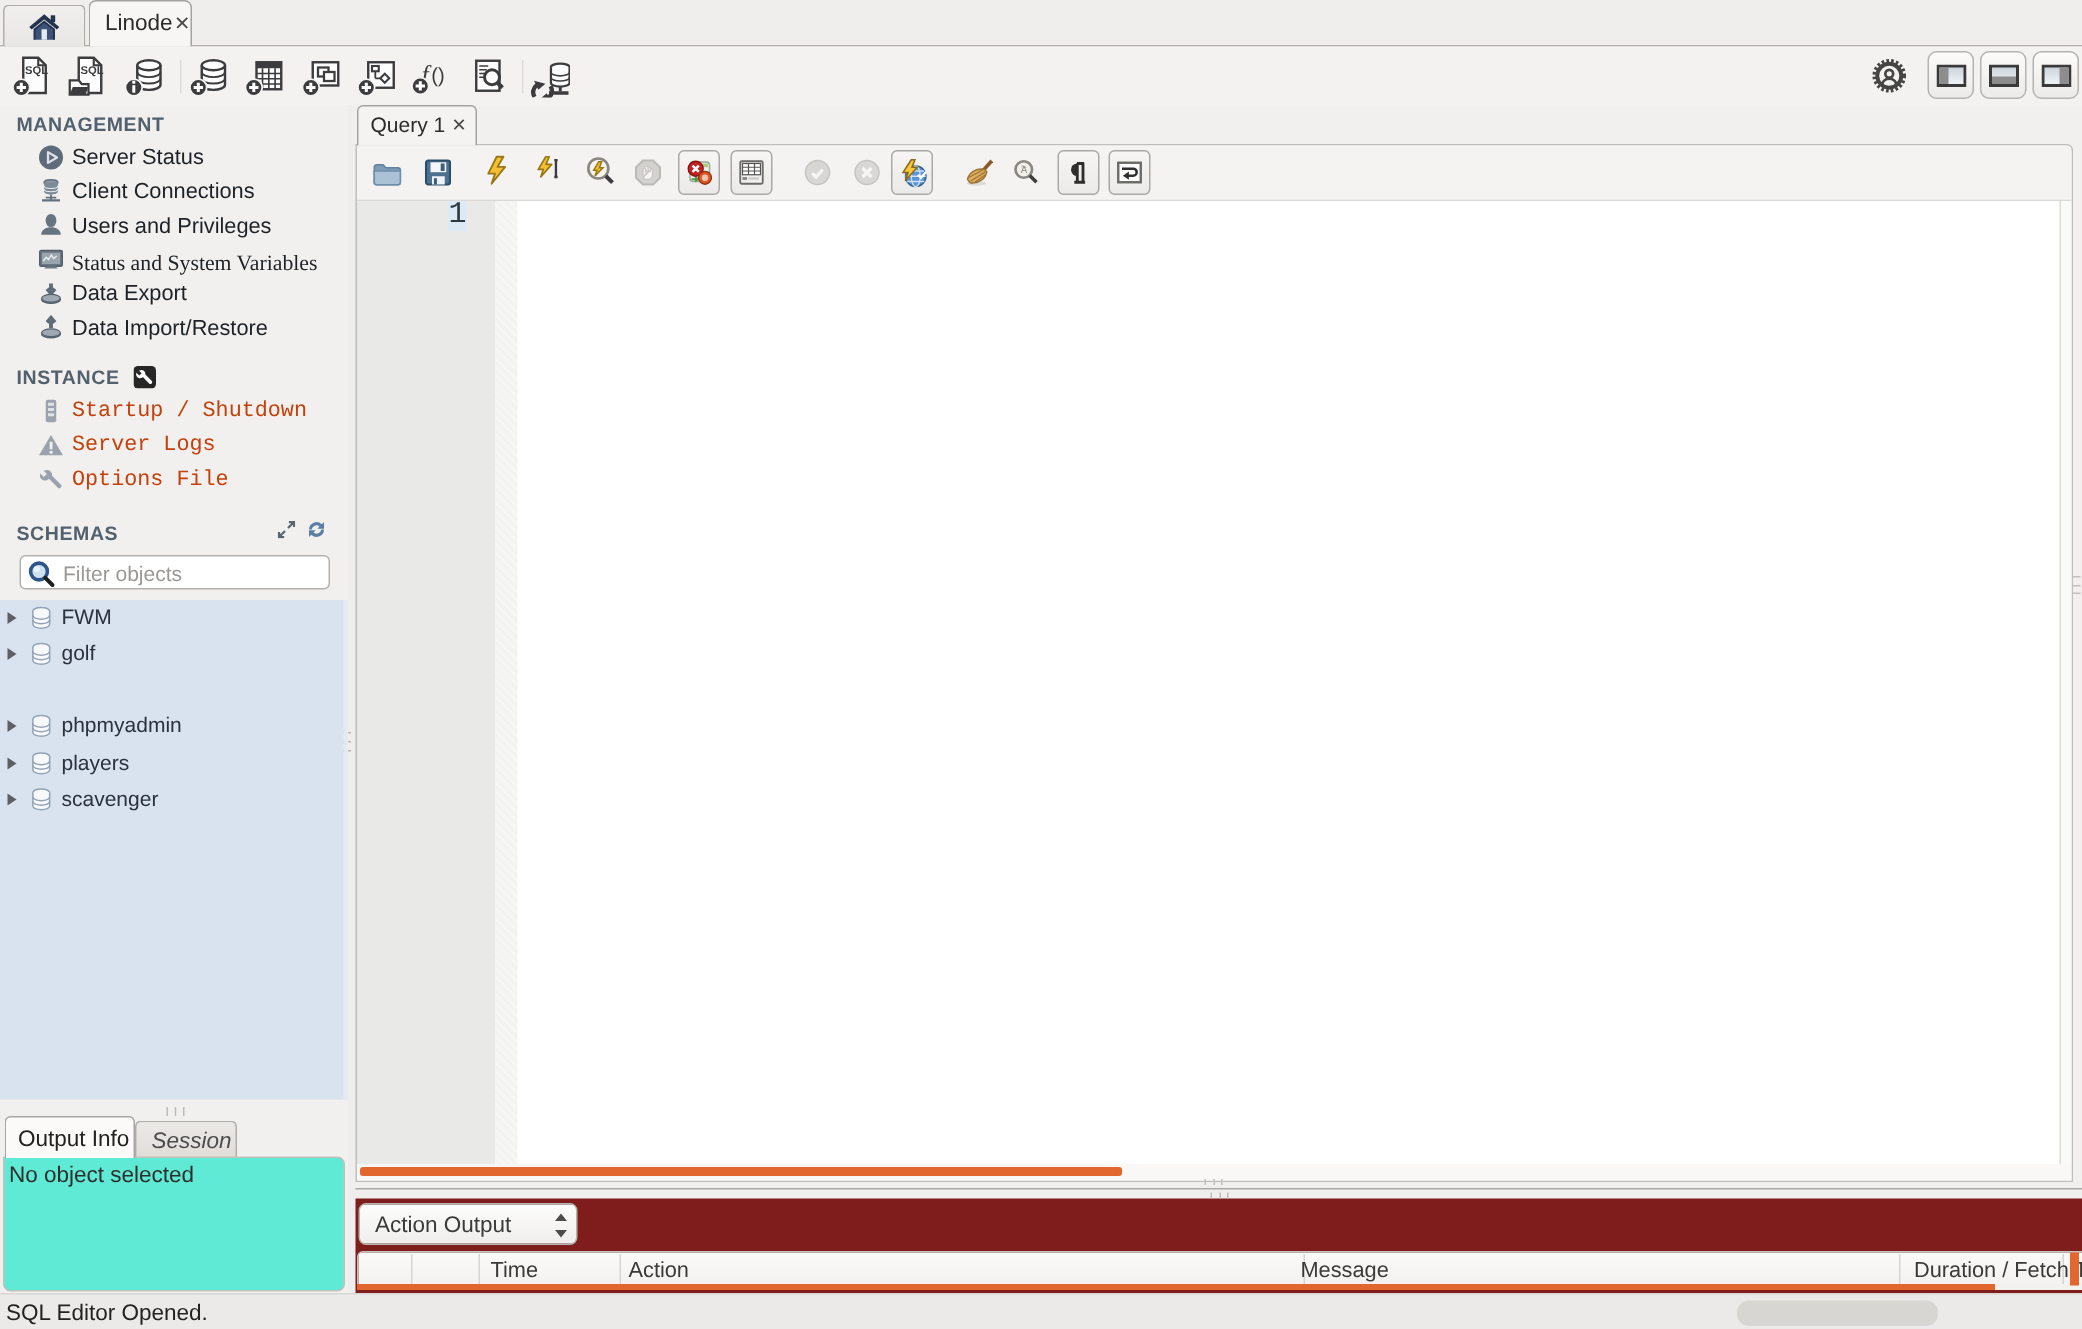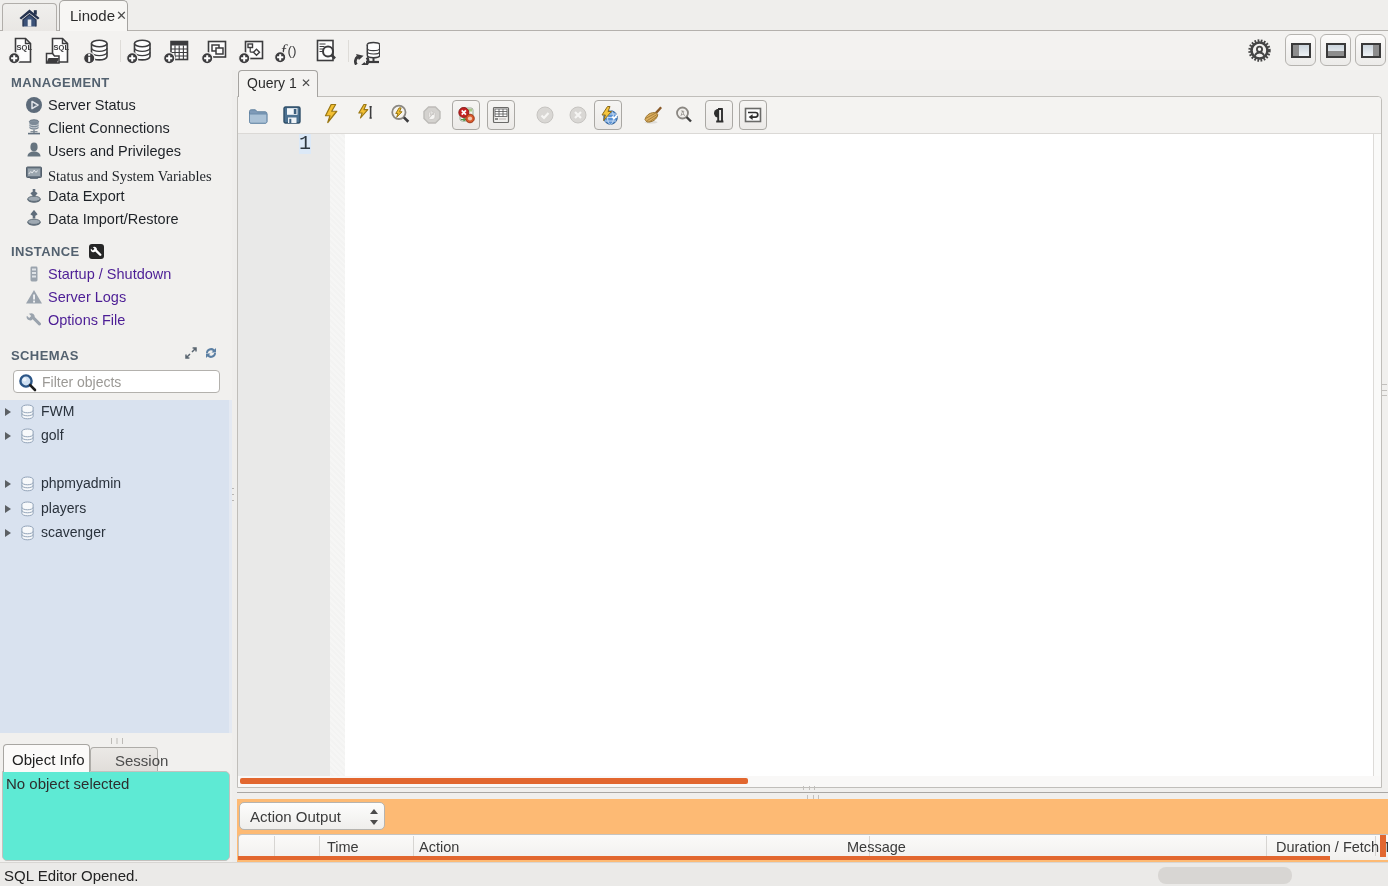--- a/index.html
+++ b/index.html
@@ -14,21 +14,21 @@
 #linodetab .lbl { position:absolute; left:10px; top:6px; font-size:15px; color:#2b2b2b; }
 #linodetab .x { position:absolute; left:56px; top:7px; font-size:13px; color:#4a4a4a; }
 
 #maintb { left:0; top:31px; width:1388px; height:39px; background:#f3f2f0; }
 .tbi { position:absolute; top:37px; }
 .rbtn { position:absolute; top:34px; width:31px; height:32px; border:1px solid #b5b3af; border-radius:6px; background:linear-gradient(#fcfbfa,#ecebe9); }
 
 #sidebar { left:0; top:70px; width:232px; height:792px; background:#f1f0ee; overflow:hidden; }
 .sechead { position:absolute; left:11px; font-size:13px; font-weight:bold; color:#53616f; letter-spacing:0.4px; }
 .mitem { position:absolute; left:48px; font-size:14.5px; color:#1e2227; white-space:nowrap; }
-.mitem.dis { color:#4c1d95; }
+.mitem.dis { color:#c2410c;font-family:Liberation Mono, monospace; }
 .micon { position:absolute; left:25px; }
 #schtree { left:0; top:330px; width:232px; height:333px; background:#d9e2ef; }
 .trow { position:absolute; left:0; width:232px; height:24px; }
 .trow .tri { position:absolute; left:5px; top:8px; width:0; height:0; border-left:6px solid #5c6064; border-top:4.5px solid transparent; border-bottom:4.5px solid transparent; }
 .trow .txt { position:absolute; left:41px; top:3px; font-size:14px; color:#2a323c; }
 #filterbox { left:13px; top:300px; width:207px; height:23px; background:#fff; border:1px solid #b3b1ad; border-radius:4px; }
 #filterbox span { position:absolute; left:28px; top:3px; font-size:14px; color:#9b9995; }
 #objinfopanel { left:2px; top:771px; width:228px; height:90px; background:#5eead4; border:1px solid #c3c1be; border-radius:0 5px 5px 5px; }
 
 #querytab { left:238px; top:70px; width:80px; height:27px; background:#f4f3f1; border:1px solid #a5a3a0; border-bottom:none; border-radius:4px 4px 0 0; z-index:3; }
@@ -40,21 +40,21 @@
 #foldstrip { left:92px; top:37px; width:15px; height:643px; background:repeating-linear-gradient(45deg,#f6f6f5 0 2px,#f3f3f2 2px 4px); }
 #linenum { left:61px; top:37px; width:12px; height:20px; font-family:"Liberation Mono",monospace; font-size:20px; line-height:20px; color:#2e3840; text-align:center; background:#dce9f7; }
 #vsbtrack { left:1135px; top:37px; width:8px; height:642px; background:#fafaf9; border-left:1px solid #dddbd8; }
 #hsctrack { left:0; top:679px; width:1143px; height:11px; background:#f9f8f7; }
 #hscthumb { left:2px; top:2px; width:508px; height:6px; background:#e2672f; border-radius:2px; }
 
 #vsplit { left:232px; top:70px; width:5px; height:792px; background:#efeeec; }
 #hsplit1 { left:237px; top:788px; width:1151px; height:11px; background:#f0efed; }
 #hsplit1 .ln { position:absolute; left:0; top:4px; width:1151px; height:1px; background:#a9a7a4; }
 
-#outarea { left:237px; top:799px; width:1151px; height:63px; background:#fdba74; }
+#outarea { left:237px; top:799px; width:1151px; height:63px; background:#7f1d1d; }
 #combo { left:2px; top:3px; width:146px; height:28px; background:linear-gradient(#fdfdfc,#efeeec); border:1px solid #b6b4b0; border-radius:5px; }
 #combo span { position:absolute; left:10px; top:5px; font-size:15px; color:#3b3b3b; }
 #tblhead { left:1px; top:35px; width:1168px; height:26px; overflow:hidden; background:linear-gradient(#fbfaf9,#f1f0ee); border:1px solid #c6c4c1; border-bottom:none; border-radius:4px 0 0 0; }
 .th { position:absolute; top:4px; font-size:14.5px; color:#3a3a3a; }
 .tsep { position:absolute; top:1px; width:1px; height:20px; background:#d7d5d2; }
 #orangeh { left:1px; top:57px; width:1092px; height:4px; background:#e2672f; }
 #orangev { left:1143px; top:36px; width:6px; height:22px; background:#e2672f; }
 
 #statusbar { left:0; top:862px; width:1388px; height:24px; background:#ebeae8; border-top:1px solid #d8d6d3; }
 #statusbar .txt { position:absolute; left:4px; top:4px; font-size:15px; color:#232323; }
@@ -386,24 +386,24 @@
             <ellipse cx="7.5" cy="3.4" rx="5.6" ry="2.4"></ellipse>
             <path d="M1.9 3.4 v9 c0 1.3 2.5 2.4 5.6 2.4 s5.6-1.1 5.6-2.4 v-9"></path>
             <path d="M1.9 6.4 c0 1.3 2.5 2.4 5.6 2.4 s5.6-1.1 5.6-2.4 M1.9 9.4 c0 1.3 2.5 2.4 5.6 2.4 s5.6-1.1 5.6-2.4" fill="none"></path>
           </g>
         </svg>
         <div class="txt">scavenger</div>
       </div>
     </div>
 
   <div class="abs" id="oitab" style="left:3px;top:674px;width:87px;height:28px;background:#fbfaf9;border:1px solid #a8a6a2;border-bottom:none;border-radius:4px 4px 0 0;z-index:2;">
-      <span style="position:absolute;left:8px;top:6px;font-size:15px;color:#222;">Object Info</span>
+      <span style="position:absolute;left:8px;top:6px;font-size:15px;color:#222;">Output Info</span>
     </div>
   <div class="abs" id="sestab" style="left:90px;top:677px;width:68px;height:25px;background:linear-gradient(#ebe9e6,#e0ddd9);border:1px solid #aeaca8;border-bottom:none;border-radius:4px 4px 0 0;">
-      <span style="position:absolute;left:24px;top:4px;font-size:15px;color:#4c4c4c;">Session</span>
+      <span style="position:absolute;left:10px;top:4px;font-size:15px;color:#4c4c4c;font-style:italic;">Session</span>
     </div>
   <div class="abs" id="objinfopanel" style="top:701px;">
       <span style="position:absolute;left:3px;top:3px;font-size:15px;color:#2e2e2e;">No object selected</span>
     </div>
   <div class="abs" style="left:110px;top:668px;">
       <svg width="14" height="6" viewBox="0 0 14 6">
         <g stroke="#bdbbb7" stroke-width="1">
           <path d="M1.5 0 v6 M7 0 v6 M12.5 0 v6"></path>
         </g>
       </svg>
@@ -552,21 +552,21 @@
     </div>
   <div class="abs" id="tblhead">
     <div class="tsep" style="left:35px;"></div>
     <div class="tsep" style="left:80px;"></div>
     <div class="tsep" style="left:174px;"></div>
     <div class="tsep" style="left:630px;"></div>
     <div class="tsep" style="left:1027px;"></div>
     <div class="tsep" style="left:1136px;"></div>
     <div class="th" style="left:88px;">Time</div>
     <div class="th" style="left:180px;">Action</div>
-    <div class="th" style="left:608px;">Message</div>
+    <div class="th" style="left:628px;">Message</div>
     <div class="th" style="left:1037px;white-space:nowrap;">Duration / Fetch Time</div>
   </div>
   <div class="abs" id="orangeh"></div>
   <div class="abs" id="orangev"></div>
 </div>
 
 <div class="abs" style="left:803px;top:786px;width:12px;height:4px;border-left:1px solid #c2c0bd;border-right:1px solid #c2c0bd;">
     <div style="position:absolute;left:5px;top:0;width:1px;height:4px;background:#c2c0bd;"></div>
   </div>
 <div class="abs" style="left:807px;top:795px;width:12px;height:4px;border-left:1px solid #c2c0bd;border-right:1px solid #c2c0bd;">

